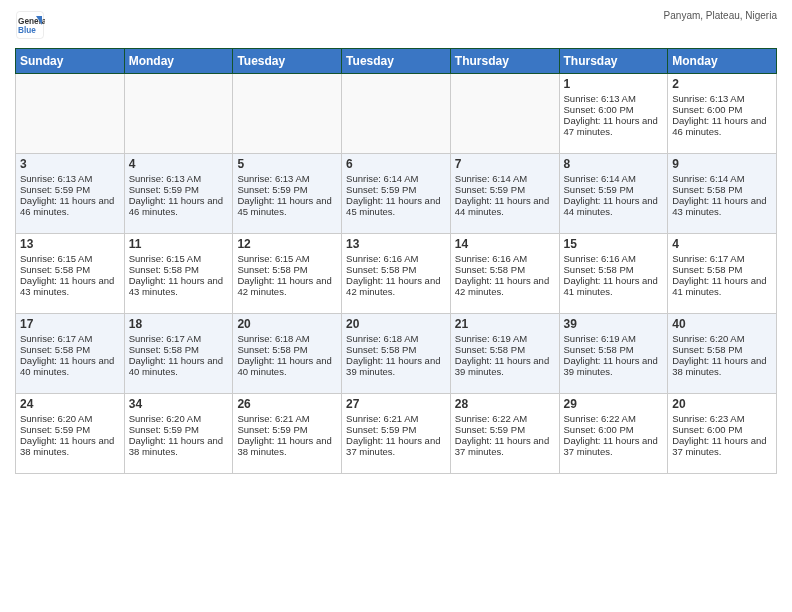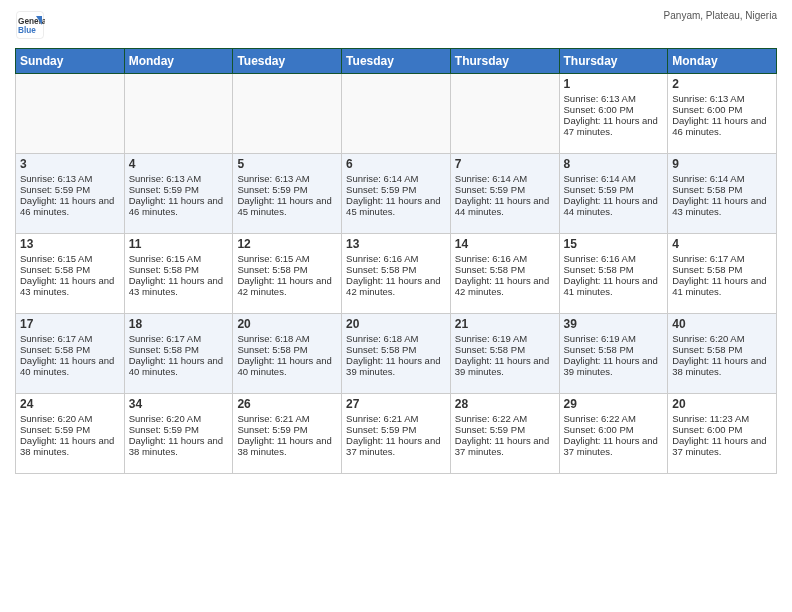--- a/index.html
+++ b/index.html
@@ -294,20 +294,20 @@
             <div>Daylight: 11 hours and 37 minutes.</div>
           </td>
           <td>
             <span class="day-num">29</span>
             <div>Sunrise: 6:22 AM</div>
             <div>Sunset: 6:00 PM</div>
             <div>Daylight: 11 hours and 37 minutes.</div>
           </td>
           <td>
             <span class="day-num">20</span>
-            <div>Sunrise: 11:23 AM</div>
+            <div>Sunrise: 6:23 AM</div>
             <div>Sunset: 6:00 PM</div>
             <div>Daylight: 11 hours and 37 minutes.</div>
           </td>
         </tr>
       </tbody>
   </table>
 </div>
 
 </body></html>

